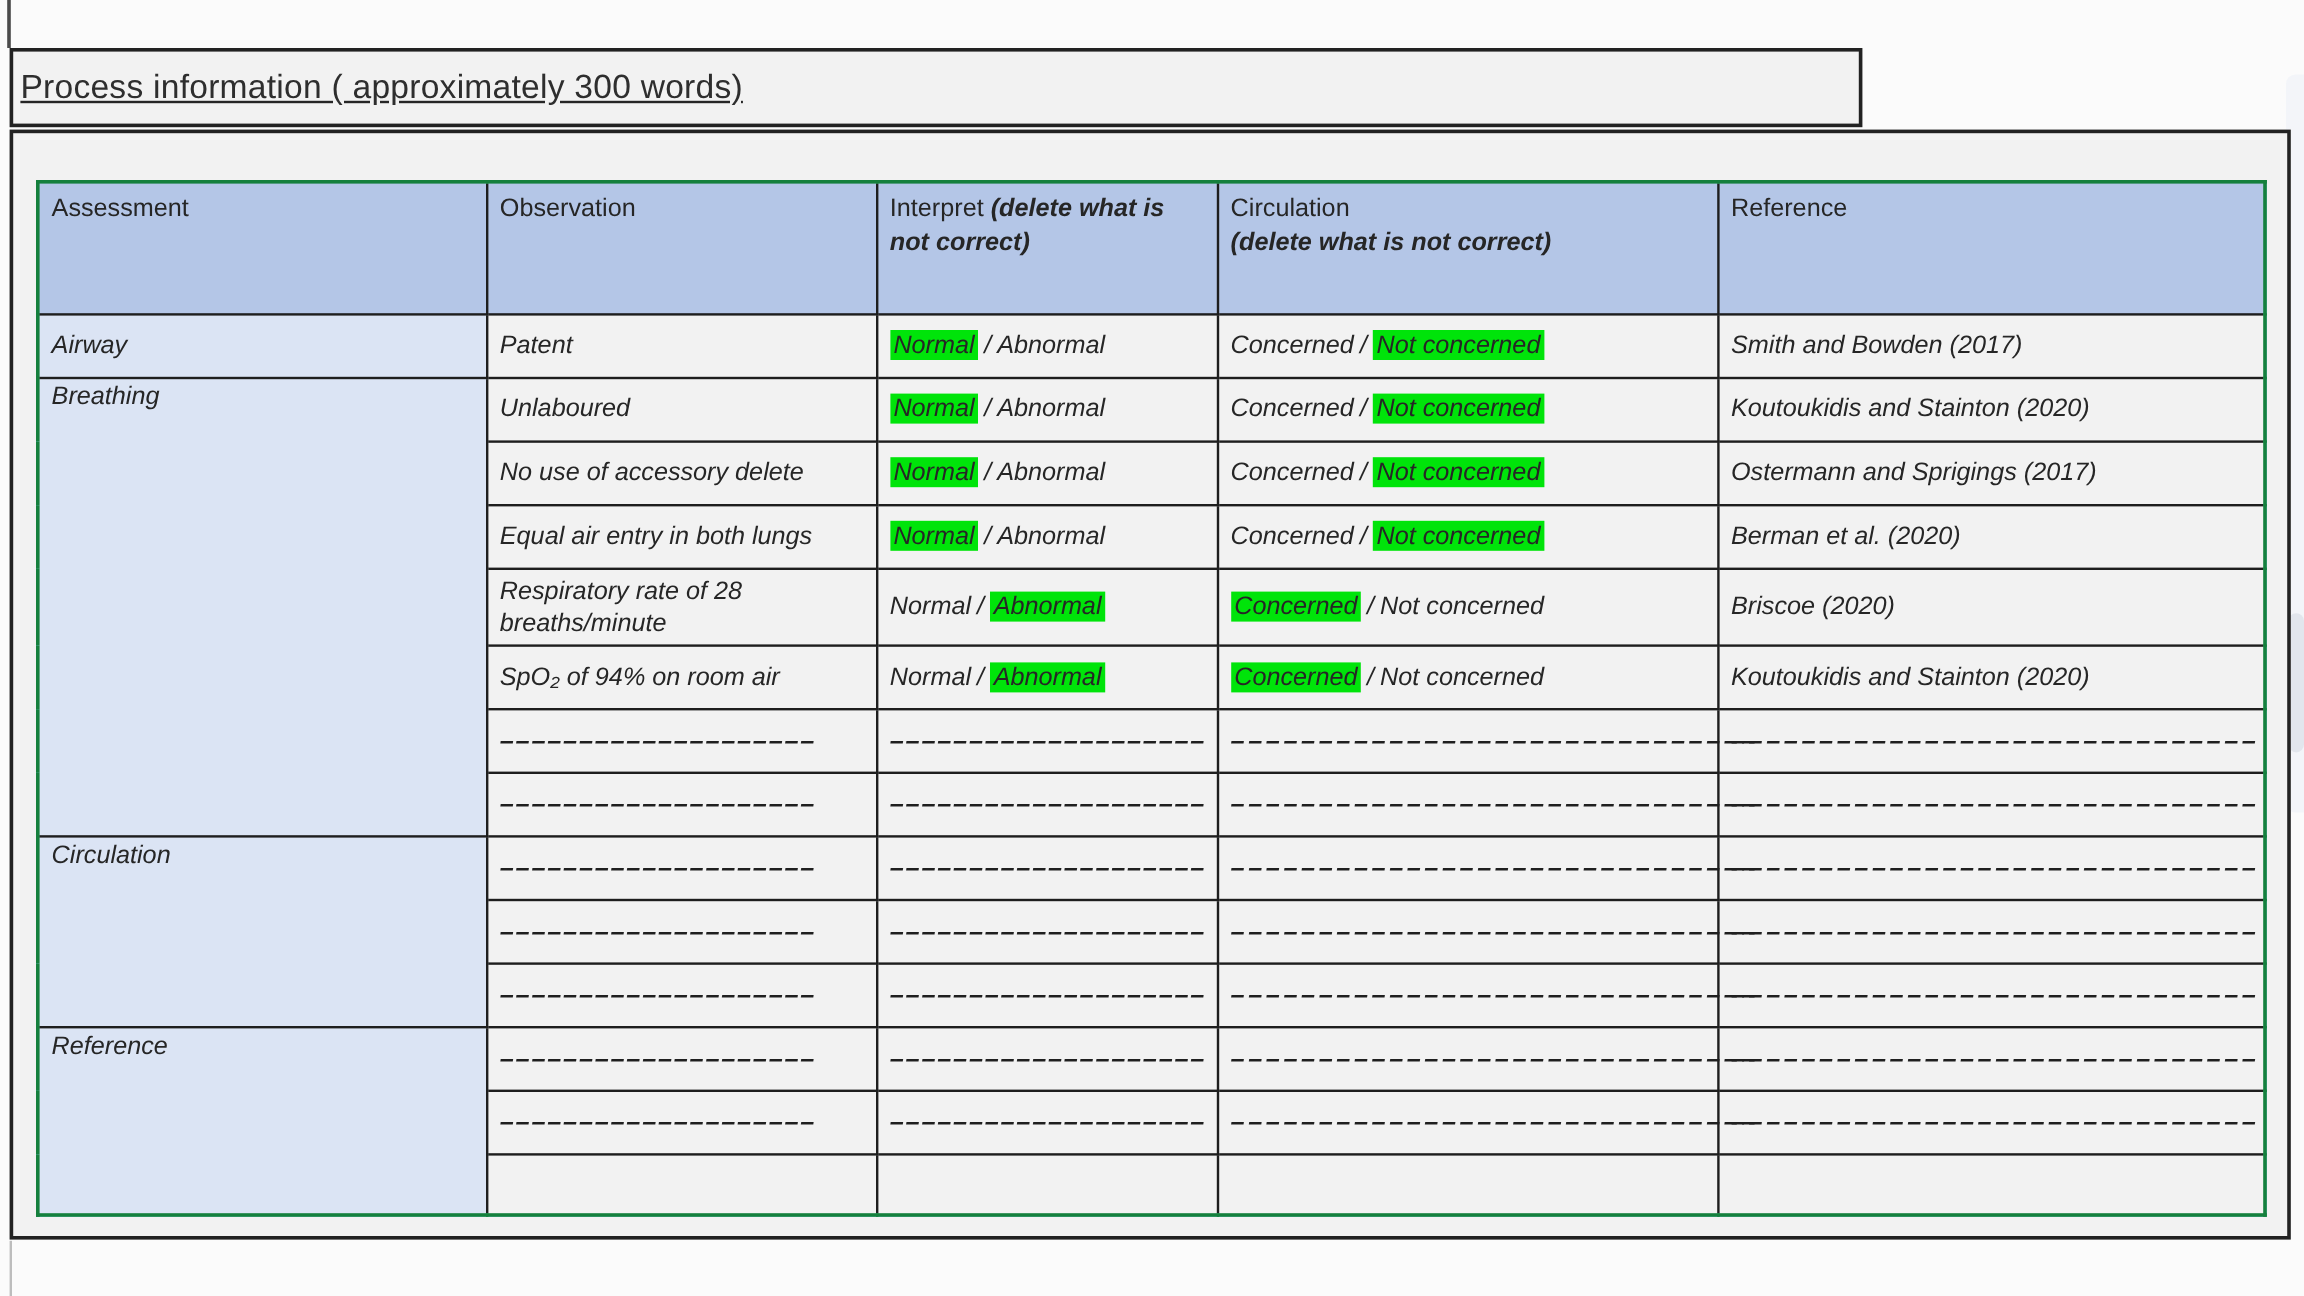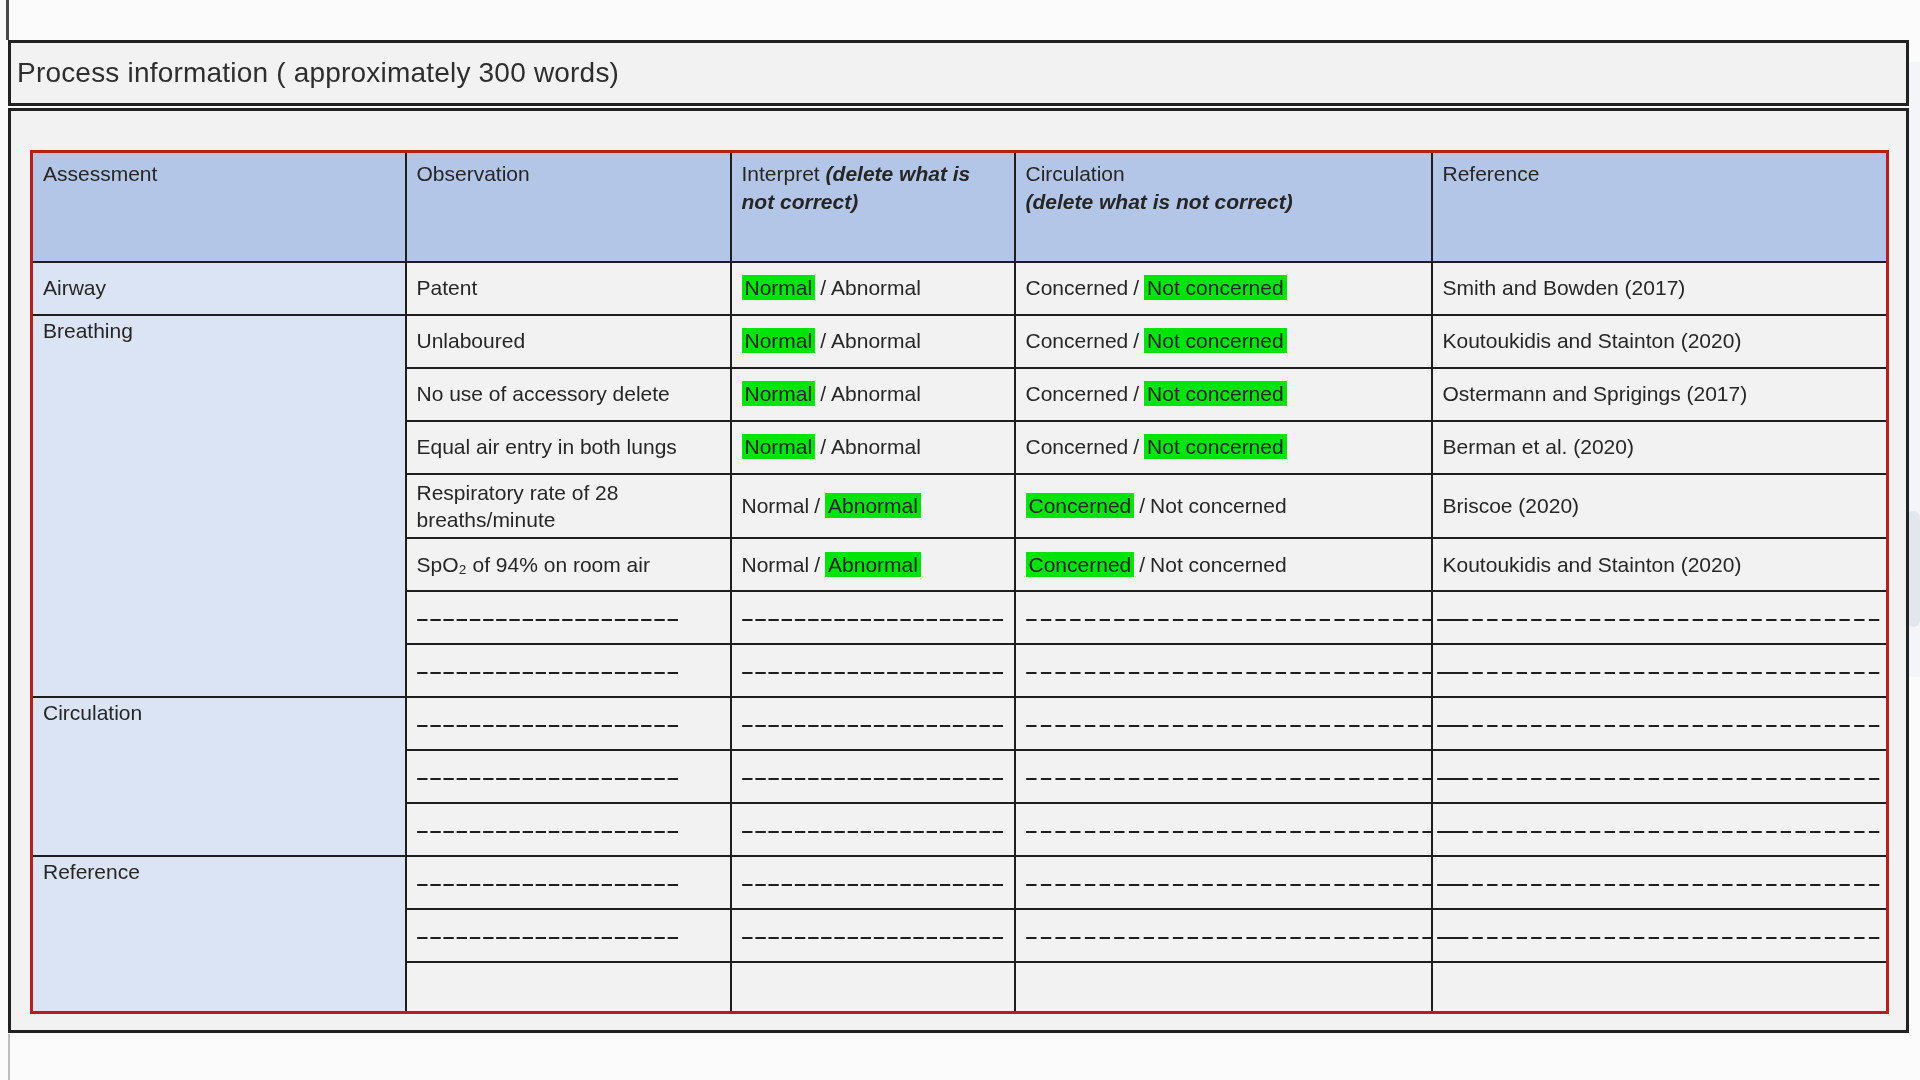--- a/index.html
+++ b/index.html
@@ -11,42 +11,42 @@
   .edge-tick-top { position:absolute; left:6px; top:0; width:3px; height:40px; background:#4a4a4a; }
   .edge-line-bottom { position:absolute; left:8px; top:1034px; width:2px; height:46px; background:#bdbdbd; }
 
   
   .scroll-track { position:absolute; right:0; top:62px; width:15px; height:615px;
                   background:#f3f5f9; border-radius:8px 0 0 8px; }
   .scroll-thumb { position:absolute; right:0; top:511px; width:13px; height:116px;
                   background:#e2e6ed; border-radius:7px; }
 
   
-  .title-bar { position:absolute; left:8px; top:40px; width:1901px; height:66px;
-               background:#f2f2f2; border:3px solid #222; display:flex; align-items:center; }
+  .title-bar { position:absolute; left:8px; top:40px; width:1544px; height:66px;
+               background:#f2f2f2; border:3px solid #222; display:flex; align-items:center;text-decoration:underline; }
   .title-bar .title { font-size:28px; color:#2e2e2e; padding-left:6px; letter-spacing:0.2px; }
 
   
   .outer-box { position:absolute; left:8px; top:108px; width:1901px; height:925px;
                background:#f2f2f2; border:3px solid #222; }
 
   
   table.grid { position:absolute; left:30px; top:150px; width:1856px;
-               border-collapse:collapse; table-layout:fixed; border:3px solid #b91c1c;
+               border-collapse:collapse; table-layout:fixed; border:3px solid #15803d;
                background:#7dd3fc; }
   col.c-assess { width:374px; } col.c-obs { width:325px; } col.c-interp { width:284px; }
   col.c-discr  { width:417px; } col.c-ref { width:456px; }
 
   th, td { border:2px solid #1e1e1e; font-size:21px; font-weight:400;
            padding:4px 10px; text-align:left; }
   th { background:#b4c6e7; vertical-align:top; padding-top:7px; line-height:1.35; }
   th .note { font-style:italic; font-weight:700; }
   th .note-block { display:block; }
 
-  td { vertical-align:middle; background:#f2f2f2; line-height:1.3; }
+  td { vertical-align:middle; background:#f2f2f2; line-height:1.3;font-style:italic; }
 
   td.assess { background:#dbe4f4; vertical-align:top; padding-top:1px; }
   td.assess.single { vertical-align:middle; padding-top:4px; }
   td.assess.cont { border-top:2px solid #eef2fb; }
 
   tr.h-row { height:110px; }
   tr.row { height:53px; }
   tr.row-tall { height:63px; }
   tr.row-last { height:50px; }
 

